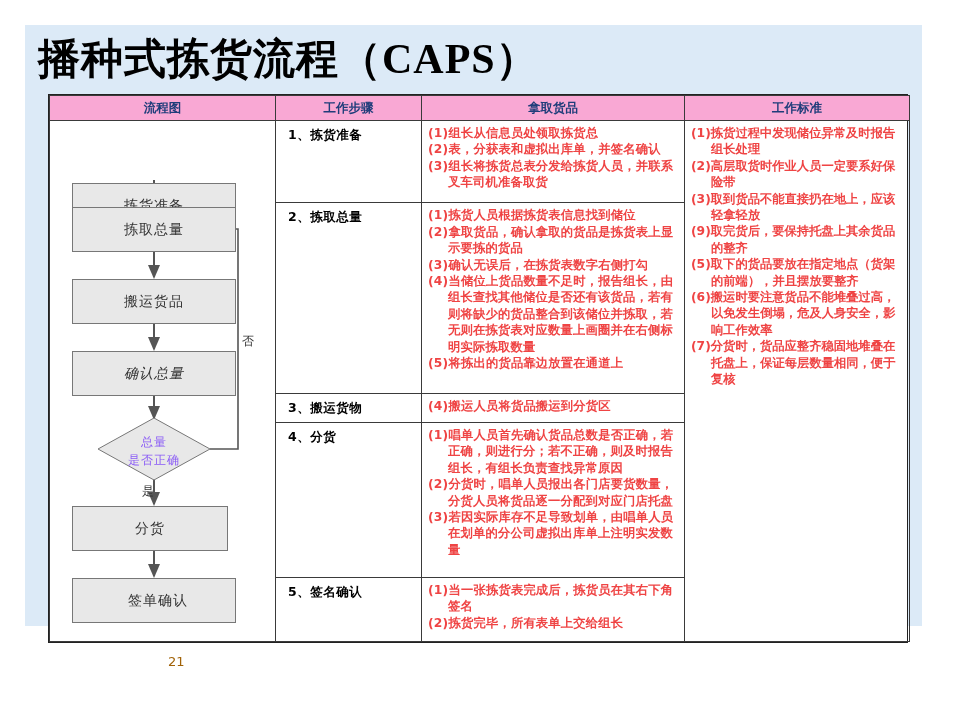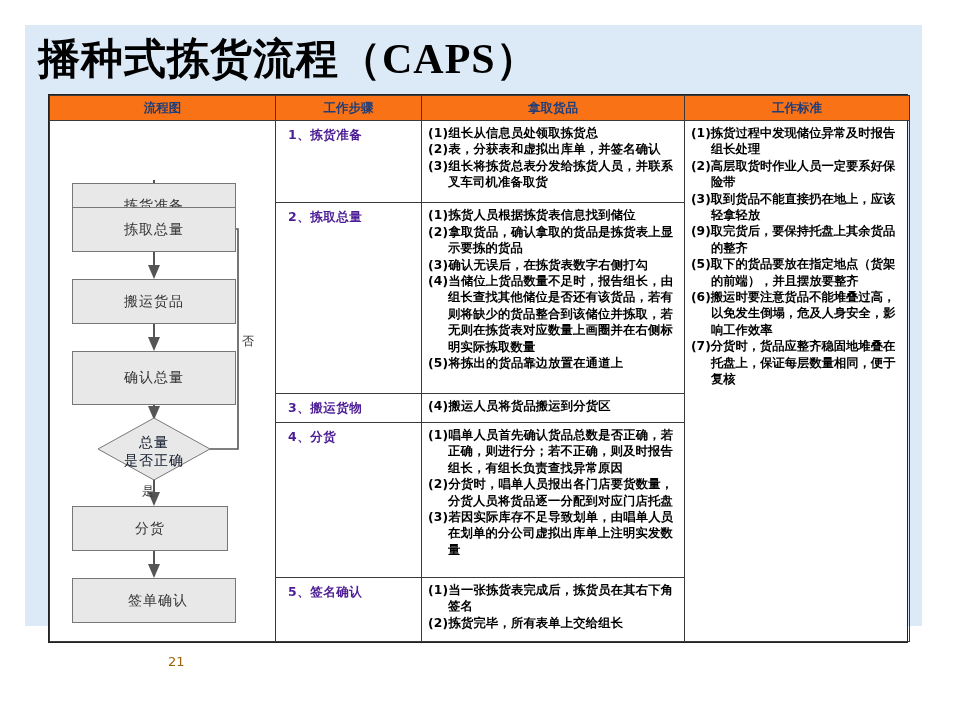--- a/index.html
+++ b/index.html
@@ -64,44 +64,44 @@
     padding: 0;
   }
   table.grid th {
     height: 24px;
     text-align: center;
     vertical-align: middle;
     font-family: "DejaVu Sans", "Liberation Sans", sans-serif;
     font-weight: bold;
     font-size: 12.5px;
     color: #1f3d7a;
-    background: #f97316;
+    background: #f9a8d4;
   }
   .col-flow  { width: 226px; }
   .col-step  { width: 146px; }
   .col-desc  { width: 263px; }
   .col-std   { width: 225px; }
 
   .step-title {
     font-weight: bold;
     font-size: 12.5px;
-    color: #4c1d95;
+    color: #000000;
     letter-spacing: 0.5px;
     padding: 6px 4px 2px 12px;
   }
 
   .items {
     list-style: none;
     margin: 0;
     padding: 4px 4px 4px 6px;
   }
   .items li {
     font-size: 12.3px;
     line-height: 16.4px;
-    color: #000000;
+    color: #ef4444;
     font-weight: bold;
     margin: 0 0 0 0;
     padding-left: 20px;
     text-indent: -20px;
     letter-spacing: 0.2px;
   }
   .std-list { padding: 4px 6px 4px 6px; }
   .std-list li { letter-spacing: 0px; }
 
   
@@ -125,22 +125,22 @@
     font-size: 14px;
     font-family: "DejaVu Sans", "Liberation Sans", sans-serif;
     display: flex;
     align-items: center;
     justify-content: center;
     letter-spacing: 1px;
   }
   .diamond-label {
     position: absolute;
     text-align: center;
-    color: #0f172a;
-    font-size: 14px;
+    color: #8b5cf6;
+    font-size: 12px;
     line-height: 18px;
     letter-spacing: 1px;
     width: 140px;
   }
   .edge-label {
     position: absolute;
     font-size: 12px;
     color: #333333;
   }
 
@@ -198,21 +198,21 @@
 
           <div class="node" style="left:22px;  top:14px;  width:164px; height:45px;margin-top:48px;">
             <span>拣货准备</span>
           </div>
           <div class="node" style="left:22px;  top:86px;  width:164px; height:45px;">
             <span>拣取总量</span>
           </div>
           <div class="node" style="left:22px;  top:158px; width:164px; height:45px;">
             <span>搬运货品</span>
           </div>
-          <div class="node" style="left:22px;  top:230px; width:164px; height:54px;">
+          <div class="node" style="left:22px;  top:230px; width:164px; height:45px;font-style:italic;">
             <span>确认总量</span>
           </div>
 
           <div class="diamond-label" style="left:34px; top:312px;">
             <div>总量</div>
             <div>是否正确</div>
           </div>
 
           <div class="node" style="left:22px;  top:385px; width:156px; height:45px;">
             <span>分货</span>

